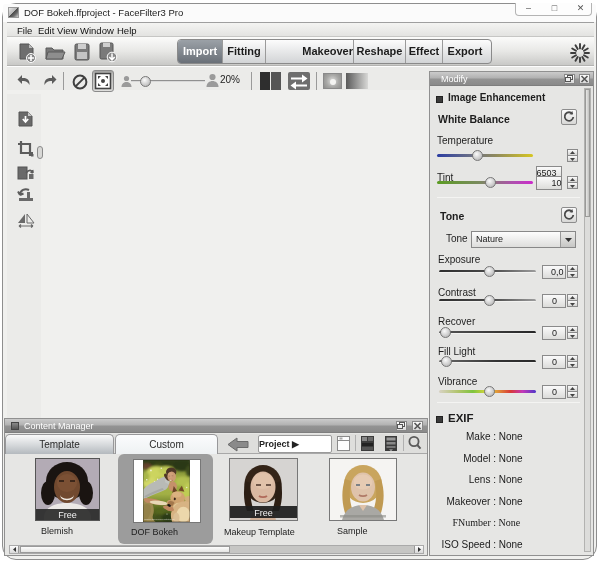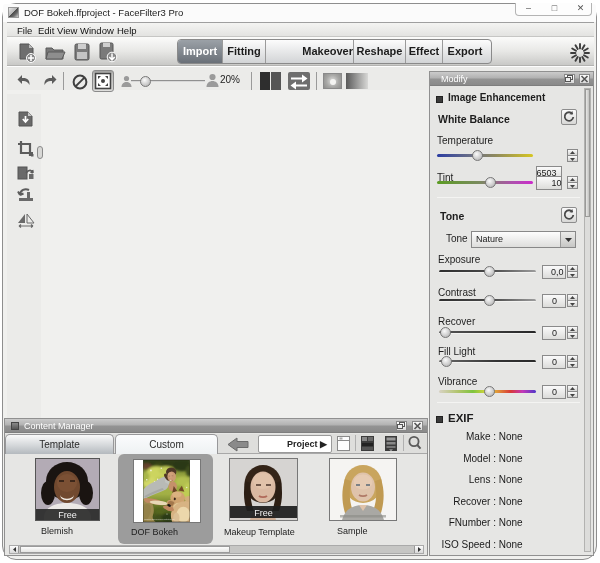--- a/index.html
+++ b/index.html
@@ -418,22 +418,22 @@
             <path d="M5.5 2 L8 5 L3 5 Z" fill="#444"></path>
             <path d="M5.5 12 L8 9 L3 9 Z" fill="#444"></path>
           </svg>
         </div>
     <div class="sepline" style="left:7px;top:330px;width:143px;"></div>
     <div class="bullet" style="left:5.5px;top:344px;"></div>
     <div class="mlabel mbold" style="left:18px;top:340px;font-size:11.5px;">EXIF</div>
     <div class="exifrow" style="top:359px;"><span style="display:inline-block;width:66px;text-align:right;">Make :</span> None</div>
     <div class="exifrow" style="top:381px;"><span style="display:inline-block;width:66px;text-align:right;">Model :</span> None</div>
     <div class="exifrow" style="top:402px;"><span style="display:inline-block;width:66px;text-align:right;">Lens :</span> None</div>
-    <div class="exifrow" style="top:424px;"><span style="display:inline-block;width:66px;text-align:right;">Recover :</span> None</div>
-    <div class="exifrow" style="top:445px;"><span style="display:inline-block;width:66px;text-align:right;">FNumber :</span> None</div>
+    <div class="exifrow" style="top:424px;"><span style="display:inline-block;width:66px;text-align:right;">Makeover :</span> None</div>
+    <div class="exifrow" style="top:445px;font-family:Liberation Serif, serif;"><span style="display:inline-block;width:66px;text-align:right;">FNumber :</span> None</div>
     <div class="exifrow" style="top:467px;"><span style="display:inline-block;width:66px;text-align:right;">ISO Speed :</span> None</div>
     <div style="position:absolute;left:154px;top:16px;width:7px;height:464px;background:#dcdcda;border:1px solid #b2b2b0;">
       <div style="position:absolute;left:0;top:0;width:5px;height:128px;background:linear-gradient(90deg,#e8e8e6,#c2c2c0);border:1px solid #9a9a98;"></div>
     </div>
   </div>
   <div id="cm" class="panel" style="left:1px;top:414px;width:424px;height:138px;">
     <div class="ptitle">
       <div style="position:absolute;left:6px;top:3px;width:8px;height:8px;background:linear-gradient(#888,#555);border:1px solid #444;"></div>
       <span style="margin-left:19px;">Content Manager</span>
       <div class="pbtn2" style="right:20px;">
@@ -447,21 +447,21 @@
               <path d="M1.5 1 L7.5 7 M7.5 1 L1.5 7" stroke="#555" stroke-width="1.6"></path>
             </svg>
           </div>
     </div>
     <div style="position:absolute;left:0;top:15px;width:100%;height:20px;background:#dededc;border-bottom:1px solid #a8a8a8;"></div>
     <div class="cmtab" style="left:0;width:109px;background:linear-gradient(#fafafa 0%,#d4d7da 55%,#b4b9be 100%);">Template</div>
     <div class="cmtab" style="left:110px;width:103px;background:linear-gradient(#fbfcfd,#eef1f3);">Custom</div>
     <svg class="abs" style="left:221px;top:17px;" width="25" height="17" viewBox="0 0 25 17">
           <path d="M11 2 L11 5.5 L22 5.5 L22 11.5 L11 11.5 L11 15 L2 8.5 Z" fill="#8a8a8a" stroke="#6a6a6a"></path>
         </svg>
-    <div style="position:absolute;left:253px;top:16px;width:74px;height:18px;background:#fff;border:1px solid #9a9a9a;border-radius:2px;font-size:9px;font-weight:bold;color:#222;line-height:16px;"><span style="margin-left:28px;">Project ▶</span></div>
+    <div style="position:absolute;left:253px;top:16px;width:74px;height:18px;background:#fff;border:1px solid #9a9a9a;border-radius:2px;font-size:9px;font-weight:bold;color:#222;line-height:16px;"><span style="margin-left:0;">Project ▶</span></div>
     <svg class="abs" style="left:332px;top:17px;" width="13" height="15">
           <rect x="0.5" y="0.5" width="12" height="14" fill="#fdfdfd" stroke="#8a8a8a"></rect>
           <line x1="0.5" y1="4.5" x2="12.5" y2="4.5" stroke="#8a8a8a"></line>
           <rect x="2.5" y="1.5" width="3" height="2" fill="#aaa"></rect>
         </svg>
     <div class="vsep" style="left:350px;top:16px;height:16px;background:#b0b0b0;"></div>
     <svg class="abs" style="left:356px;top:17px;" width="13" height="15">
           <rect x="0" y="0" width="13" height="15" fill="#3c3c3c"></rect>
           <rect x="1" y="1" width="5" height="4" fill="#888"></rect>
           <rect x="7" y="1" width="5" height="4" fill="#6a6a6a"></rect>

